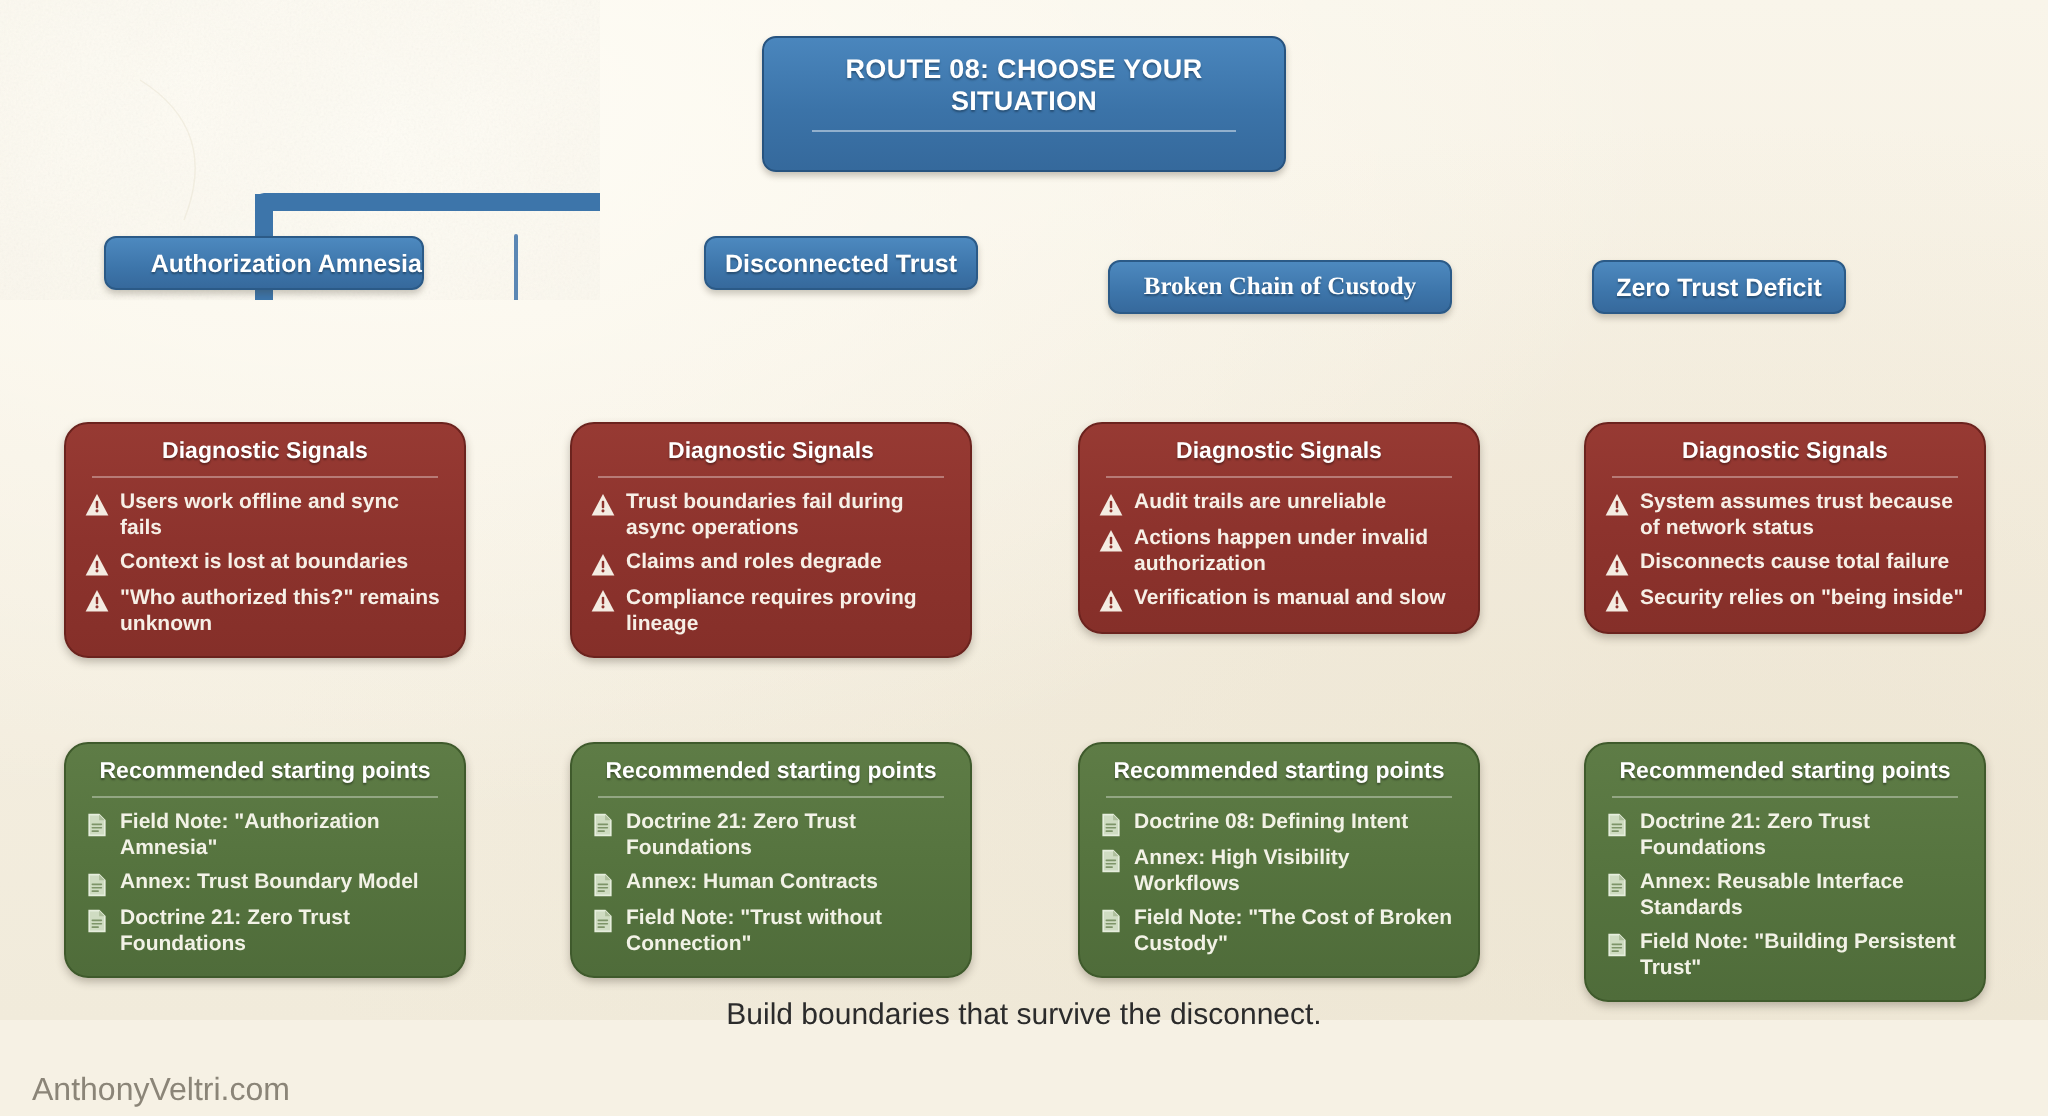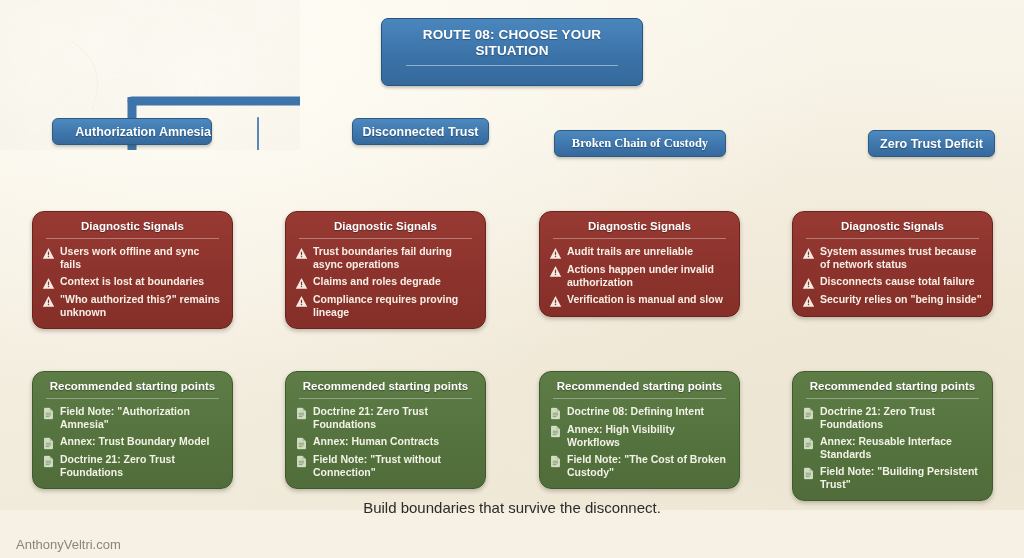--- a/index.html
+++ b/index.html
@@ -107,21 +107,21 @@
   .panel-green .item-txt { color:#f2f2e6; }
 
   
   .caption {
     position:absolute; left:0; right:0; top:498px;
     text-align:center; color:#2b2b2b;
     font-size:15px; line-height:20px;
   }
   .credit {
     position:absolute; left:16px; top:537px;
-    color:#8d8madapt; font-size:13px;
+    color:#8d8madapt; font-size:16px;
   }
   .credit { color:#8b8578; }
 </style>
 </head>
 <body>
 
 <div id="canvas">
 
   <svg id="grain">
     <defs>
@@ -180,21 +180,21 @@
 
   <div class="pill" style="left:52px;  top:118px; width:160px;justify-content:flex-end;">
     <span>Authorization Amnesia</span>
     </div>
   <div class="pill" style="left:317px; top:118px; width:137px;margin-left:35px;">
     <span>Disconnected Trust</span>
     </div>
   <div class="pill" style="left:554px; top:130px; width:172px;font-family:Liberation Serif, serif;">
     <span>Broken Chain of Custody</span>
     </div>
-  <div class="pill" style="left:868px; top:130px; width:127px;">
+  <div class="pill" style="left:796px; top:130px; width:127px;">
     <span>Zero Trust Deficit</span>
     </div>
 
   <div class="panel panel-red" style="left:32px;  top:211px;">
     <div class="panel-head">Diagnostic Signals</div>
     <div class="panel-rule"></div>
     <div>
         <div class="item">
           <span class="item-ico"><svg viewBox="0 0 16 16" width="13" height="13">
               <path d="M8 1.2 15 14.4H1z" fill="#f4ece2"></path>

